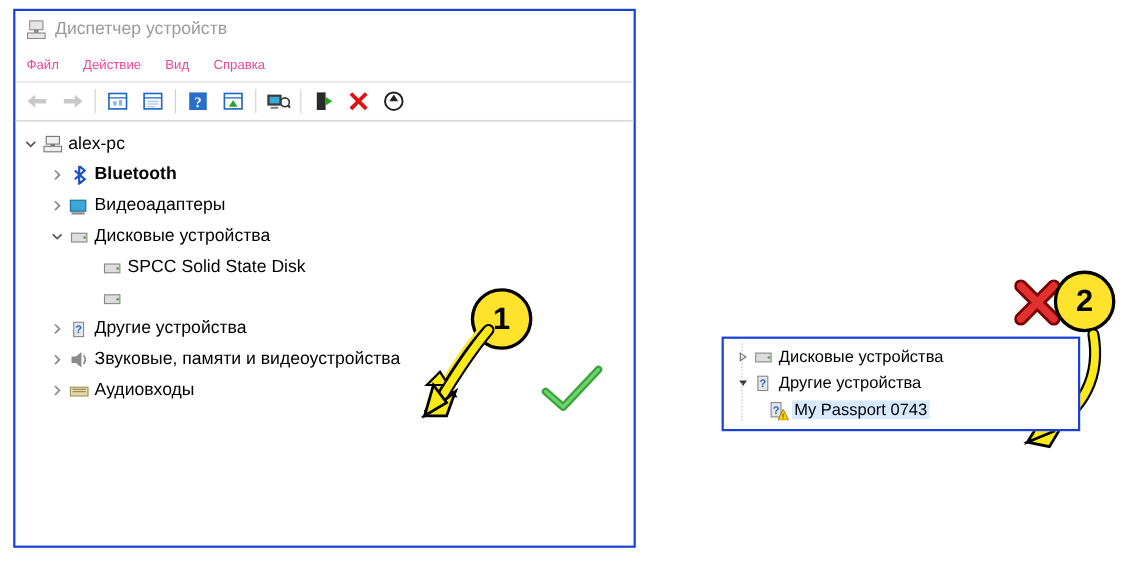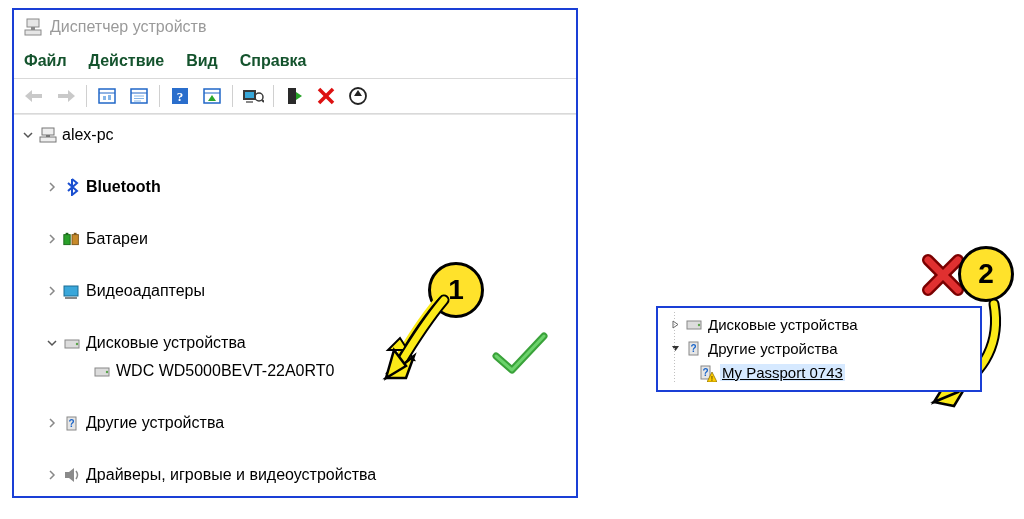--- a/index.html
+++ b/index.html
@@ -6,52 +6,52 @@
     body { font-family: "Segoe UI", Tahoma, sans-serif; font-size: 14px; background: #fff; width: 1024px; height: 519px; position: relative; }
 
     
     .panel1 { position: absolute; left: 12px; top: 8px; width: 566px; height: 490px; border: 2px solid #1a3fd6; background: #fff; overflow: hidden; }
 
     .titlebar { display: flex; align-items: center; padding: 6px 8px; }
     .titlebar .ticon { width: 22px; height: 22px; margin-right: 6px; }
     .titlebar .ttext { color: #9a9a9a; font-size: 16px; }
 
     .menubar { display: flex; gap: 22px; padding: 8px 10px; }
-    .menubar span { color: #14532d; font-size: 16px; cursor: default; font-weight: bold; }
+    .menubar span { color: #ec4899; font-size: 12px; cursor: default; }
 
     .toolbar { display: flex; align-items: center; padding: 4px 6px; border-top: 1px solid #d9d9d9; border-bottom: 1px solid #d9d9d9; gap: 4px; }
     .tbtn { width: 28px; height: 26px; display: flex; align-items: center; justify-content: center; }
     .tsep { width: 1px; height: 22px; background: #d0d0d0; margin: 0 2px; }
     .disabled { opacity: .45; }
 
     .tree { padding: 6px 4px; font-size: 16px; }
     .trow { display: flex; align-items: center; height: 28px; white-space: nowrap; }
     .exp { width: 16px; display: inline-flex; justify-content: center; color: #6b6b6b; font-size: 10px; }
     .exp.blank { visibility: hidden; }
     .ind0 { padding-left: 2px; }
-    .ind1 { padding-left: 26px; margin-top: 24px; }
+    .ind1 { padding-left: 26px; }
     .ind2 { padding-left: 56px; }
     .ticon-sm { width: 20px; height: 18px; margin: 0 4px 0 2px; display: inline-flex; align-items: center; justify-content: center; }
     .tlabel { }
     .bold { font-weight: 600; }
 
     
     .badge { position: absolute; width: 56px; height: 56px; border-radius: 50%; background: #ffe22b; border: 3px solid #000; display: flex; align-items: center; justify-content: center; font-weight: 800; font-size: 28px; }
     .arrow-svg { position: absolute; pointer-events: none; }
     .check { position: absolute; left: 490px; top: 330px; }
     .crossmark { position: absolute; left: 920px; top: 252px; }
 
     
     .panel2 { position: absolute; left: 656px; top: 306px; width: 326px; border: 2px solid #1a3fd6; background: #fff; padding: 4px 4px 6px 4px; }
     .p2row { display: flex; align-items: center; height: 24px; font-size: 15px; }
     .p2exp { width: 14px; display: inline-flex; justify-content: center; color: #6b6b6b; font-size: 9px; }
     .p2ind1 { padding-left: 6px; }
     .p2ind2 { padding-left: 32px; }
     .p2icon { width: 20px; height: 18px; margin: 0 4px 0 2px; display: inline-flex; align-items: center; justify-content: center; position: relative; }
-    .p2sel { background: #d6e9ff; padding: 0 2px; text-decoration: underline; }
+    .p2sel { background: #d6e9ff; padding: 0 2px; }
     .warn-overlay { position: absolute; right: -1px; bottom: -1px; width: 10px; height: 10px; }
 
     
     .p2tree { position: relative; }
     .dots { position: absolute; left: 12px; top: 0; bottom: 0; width: 1px; background-image: linear-gradient(#c0c0c0 50%, transparent 50%); background-size: 1px 3px; }
 
   </style>
 </head>
 <body>
 
@@ -177,36 +177,20 @@
         </span>
       <span class="ticon-sm">
         <svg viewBox="0 0 20 18">
             <path d="M10 1 L15 5 L6 13 M6 5 L15 13 L10 17 L10 1" fill="none" stroke="#1a4fd0" stroke-width="2"></path>
           </svg>
       </span>
       <span class="tlabel bold">Bluetooth</span>
     </div>
 
 
-    <div class="trow ind1">
-      <span class="exp">
-          <svg width="10" height="10" viewBox="0 0 10 10">
-            <polyline points="3,1 7,5 3,9" fill="none" stroke="#888" stroke-width="1.5"></polyline>
-          </svg>
-        </span>
-      <span class="ticon-sm">
-        <svg viewBox="0 0 22 18">
-            <rect x="2" y="4" width="7" height="11" fill="#2aa02a" stroke="#176617"></rect>
-            <rect x="4" y="2" width="3" height="2" fill="#176617"></rect>
-            <rect x="11" y="4" width="7" height="11" fill="#c88a2a" stroke="#7a551a"></rect>
-            <rect x="13" y="2" width="3" height="2" fill="#7a551a"></rect>
-          </svg>
-      </span>
-      <span class="tlabel">Батареи</span>
-    </div>
 
     <div class="trow ind1">
       <span class="exp">
           <svg width="10" height="10" viewBox="0 0 10 10">
             <polyline points="3,1 7,5 3,9" fill="none" stroke="#888" stroke-width="1.5"></polyline>
           </svg>
         </span>
       <span class="ticon-sm">
         <svg viewBox="0 0 20 18">
             <rect x="2" y="4" width="14" height="10" fill="#3aa7da" stroke="#1b6c94"></rect>
@@ -224,31 +208,40 @@
         </span>
       <span class="ticon-sm">
         <svg viewBox="0 0 20 18">
             <rect x="3" y="6" width="14" height="8" fill="#dcdcdc" stroke="#888"></rect>
             <circle cx="15" cy="10" r="1.2" fill="#5aa34a"></circle>
           </svg>
       </span>
       <span class="tlabel">Дисковые устройства</span>
     </div>
 
-
-
     <div class="trow ind2">
       <span class="exp blank">·</span>
       <span class="ticon-sm">
         <svg viewBox="0 0 20 18">
             <rect x="3" y="6" width="14" height="8" fill="#dcdcdc" stroke="#888"></rect>
             <circle cx="15" cy="10" r="1.2" fill="#5aa34a"></circle>
           </svg>
       </span>
-      <span class="tlabel">WDC WD5000BEVT-22A0RT0</span>
+      <span class="tlabel">SPCC Solid State Disk</span>
+    </div>
+
+
+    <div class="trow ind2">
+      <span class="exp blank">·</span>
+      <span class="ticon-sm">
+        <svg viewBox="0 0 20 18">
+            <rect x="3" y="6" width="14" height="8" fill="#dcdcdc" stroke="#888"></rect>
+            <circle cx="15" cy="10" r="1.2" fill="#5aa34a"></circle>
+          </svg>
+      </span>
     </div>
 
     <div class="trow ind1">
       <span class="exp">
           <svg width="10" height="10" viewBox="0 0 10 10">
             <polyline points="3,1 7,5 3,9" fill="none" stroke="#888" stroke-width="1.5"></polyline>
           </svg>
         </span>
       <span class="ticon-sm">
         <svg viewBox="0 0 20 18">
@@ -264,21 +257,21 @@
           <svg width="10" height="10" viewBox="0 0 10 10">
             <polyline points="3,1 7,5 3,9" fill="none" stroke="#888" stroke-width="1.5"></polyline>
           </svg>
         </span>
       <span class="ticon-sm">
         <svg viewBox="0 0 20 18">
             <polygon points="3,6 7,6 12,2 12,16 7,12 3,12" fill="#8a8a8a"></polygon>
             <path d="M14 5 Q17 9 14 13" fill="none" stroke="#8a8a8a" stroke-width="1.5"></path>
           </svg>
       </span>
-      <span class="tlabel">Драйверы, игровые и видеоустройства</span>
+      <span class="tlabel">Звуковые, памяти и видеоустройства</span>
     </div>
 
     <div class="trow ind1">
       <span class="exp">
           <svg width="10" height="10" viewBox="0 0 10 10">
             <polyline points="3,1 7,5 3,9" fill="none" stroke="#888" stroke-width="1.5"></polyline>
           </svg>
         </span>
       <span class="ticon-sm">
         <svg viewBox="0 0 20 18">

